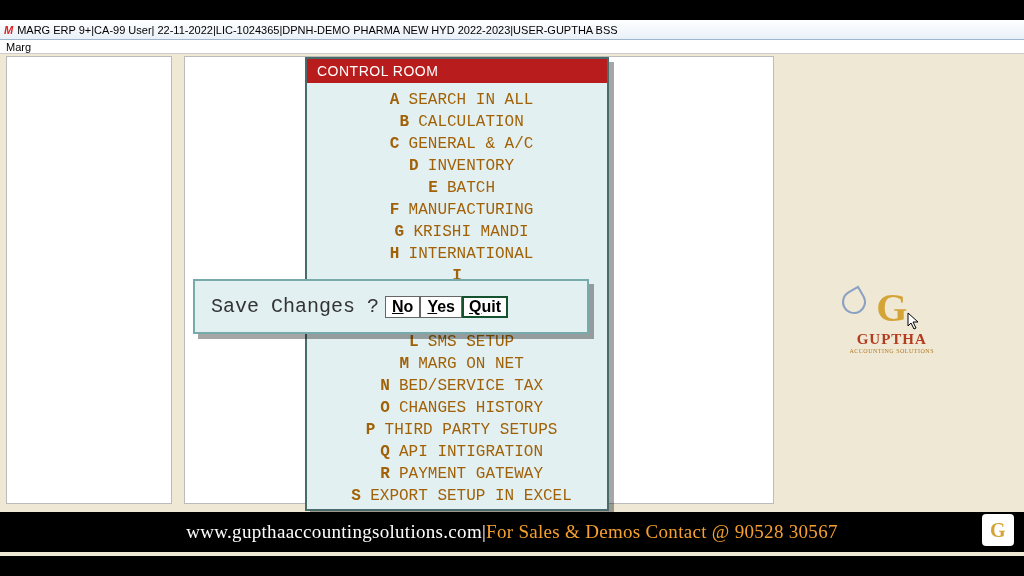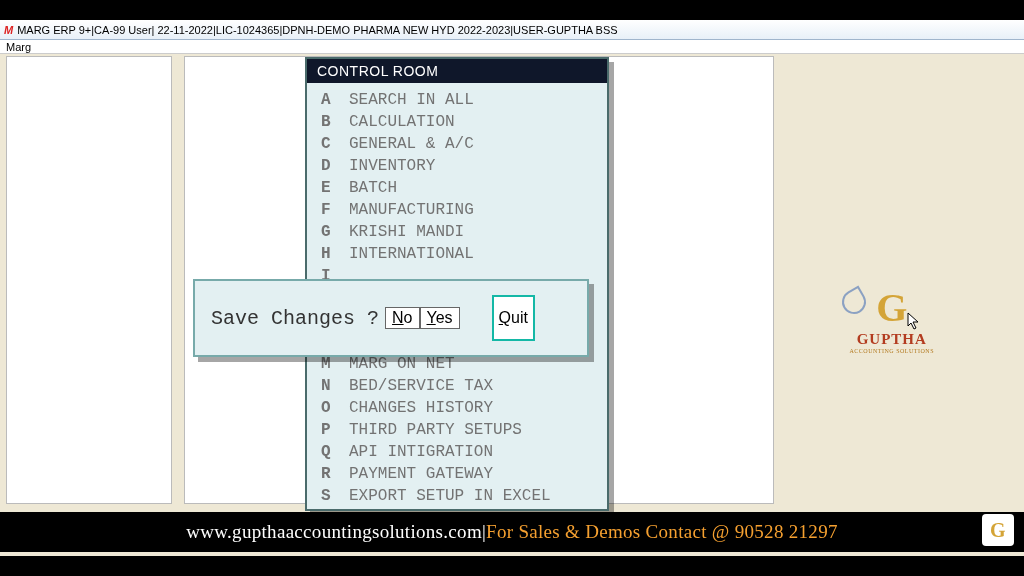--- a/index.html
+++ b/index.html
@@ -78,32 +78,33 @@
   .control-box {
     position: absolute;
     left: 120px;
     top: 0px;
     width: 304px;
     background: #e3f0f2;
     border: 2px solid #4a6b6b;
     box-shadow: 5px 5px 0 rgba(0,0,0,0.35);
   }
   .control-header {
-    background: #0f172a;
+    background: #b91c1c;
     color: #fff;
     padding: 4px 10px;
     font-size: 14px;
     font-weight: normal;
     letter-spacing: 0.5px;
   }
   .control-list {
     padding: 6px 0 2px 0;
     font-family: "Courier New", monospace;
     font-size: 16px;
-    color: #737373;
+    color: #a16207;
+    text-align: center;
   }
   .control-item {
     padding: 2px 14px;
     white-space: pre;
   }
   .control-item .key {
     font-weight: bold;
     display: inline-block;
     width: 28px;
   }
@@ -124,25 +125,25 @@
     z-index: 5;
   }
   .dialog .prompt { margin-right: 6px; }
   .btn {
     font-family: Arial, sans-serif;
     font-size: 16px;
     background: #fff;
     border: 1px solid #666;
     padding: 1px 6px;
     cursor: pointer;
+    font-weight: bold;
   }
   .btn.focus {
-    border: 2px solid #14b8a6;
-    padding: 12px 5px;
-    margin-left: 32px;
+    border: 2px solid #14532d;
+    padding: 0 5px;
   }
   .btn .ul { text-decoration: underline; }
   .guptha-logo {
     position: absolute;
     right: 90px;
     top: 230px;
     text-align: center;
     font-family: Georgia, serif;
   }
   .guptha-logo .g {
@@ -281,19 +282,19 @@
       <svg viewBox="0 0 14 18">
           <path d="M1 1 L1 14 L4 11 L7 17 L9 16 L6 10 L11 10 Z" fill="#fff" stroke="#000" stroke-width="1"></path>
         </svg>
     </div>
 
   </div>
 
   <div class="footer-banner">
     <span>www.gupthaaccountingsolutions.com</span>
     <span> | </span>
-    <span class="orange"><span>For Sales &amp; Demos Contact @ </span><span>90528 21297</span></span>
+    <span class="orange"><span>For Sales &amp; Demos Contact @ </span><span>90528 30567</span></span>
     <div class="guptha-small">G</div>
   </div>
 
 </div>
 
 <div class="letterbox-bottom"></div>
 
 </body></html>

